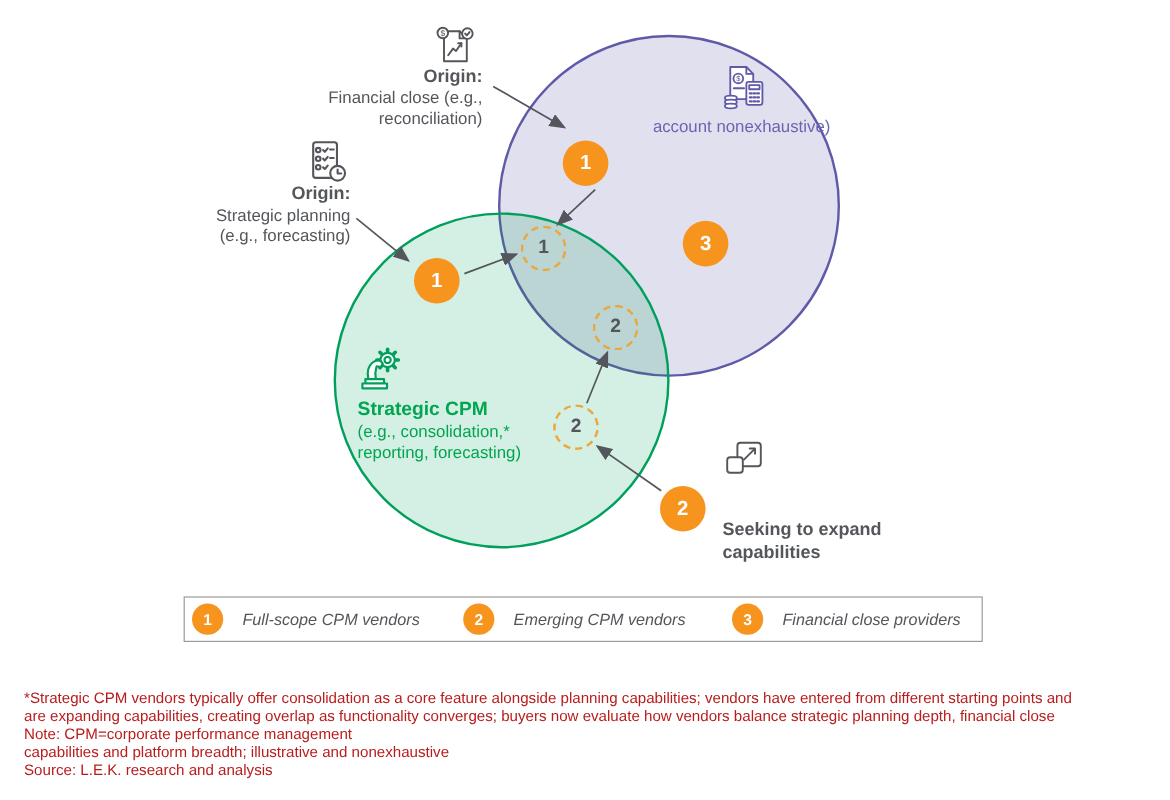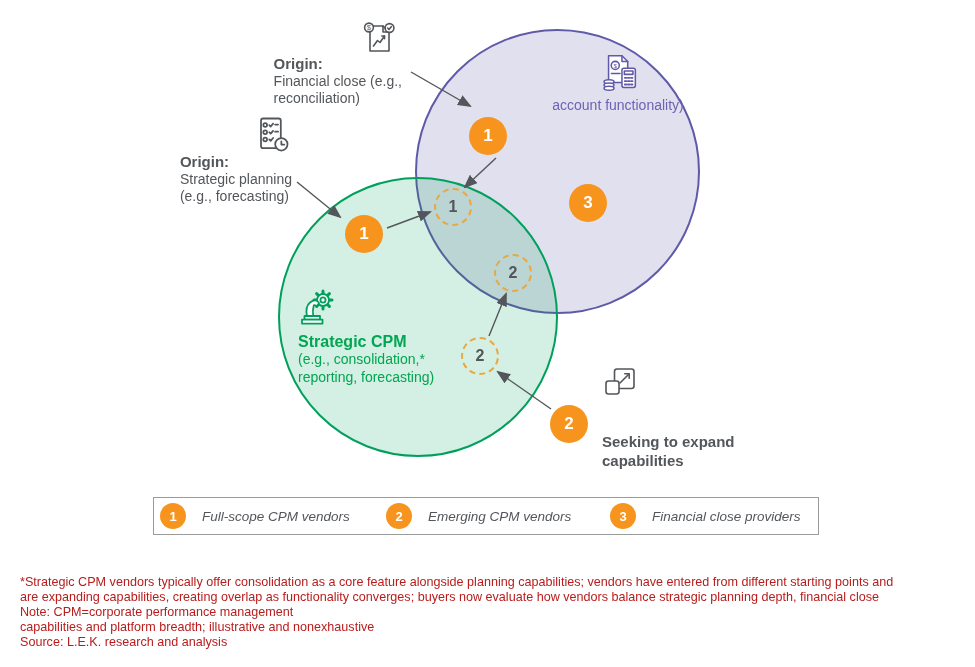--- a/index.html
+++ b/index.html
@@ -16,21 +16,21 @@
 
   
   .badge { position:absolute; display:flex; align-items:center; justify-content:center;
     border-radius:50%; font-weight:bold; }
   .badge.solid { width:38px; height:38px; background:#F7941E; color:#fff; font-size:17px; }
   .badge.dashed { width:38px; height:38px; border:2.5px dashed #E9A83E; color:#53565A; font-size:16px; }
 
   
   .tb { position:absolute; font-size:14px; line-height:17.5px; color:#53565A; }
   .tb .bold { font-weight:bold; font-size:15px; }
-  .right { text-align:left; }
+  .right { text-align:right; }
   .center { text-align:center; }
   .purple-text { color:#5F5AA8; }
   .purple-sub  { color:#6A64B2; }
   .green-text  { color:#00A651; }
   .cpm-title { font-weight:bold; font-size:16px; line-height:19px; }
 
   .seek-label { position:absolute; font-weight:bold; font-size:15px; line-height:18.5px; color:#53565A; }
 
   .icon { position:absolute; }
 
@@ -123,21 +123,21 @@
         <line x1="33.4" y1="27" x2="35" y2="27"></line>
       <line x1="27" y1="30.5" x2="28.6" y2="30.5"></line>
         <line x1="30.2" y1="30.5" x2="31.8" y2="30.5"></line>
         <line x1="33.4" y1="30.5" x2="35" y2="30.5"></line>
       <line x1="27" y1="34" x2="28.6" y2="34"></line>
         <line x1="30.2" y1="34" x2="31.8" y2="34"></line>
         <line x1="33.4" y1="34" x2="35" y2="34"></line>
     </g>
   </svg>
   <div class="tb center" style="left:518px; top:97px; width:200px;">
-    <div class="purple-sub">account functionality)</div>
+    <div class="purple-sub">account nonexhaustive)</div>
   </div>
 
   <svg class="icon" style="left:292px; top:284px;" width="48" height="48" viewBox="0 0 48 48" fill="none" stroke="#00A05C" stroke-width="1.8" stroke-linecap="round" stroke-linejoin="round">
     <g stroke-width="3">
       <line x1="31" y1="7" x2="31" y2="10"></line>
       <line x1="37.4" y1="9.6" x2="35.2" y2="11.8"></line>
       <line x1="40" y1="16" x2="37" y2="16"></line>
       <line x1="37.4" y1="22.4" x2="35.2" y2="20.2"></line>
       <line x1="31" y1="25" x2="31" y2="22"></line>
       <line x1="24.6" y1="22.4" x2="26.8" y2="20.2"></line>

